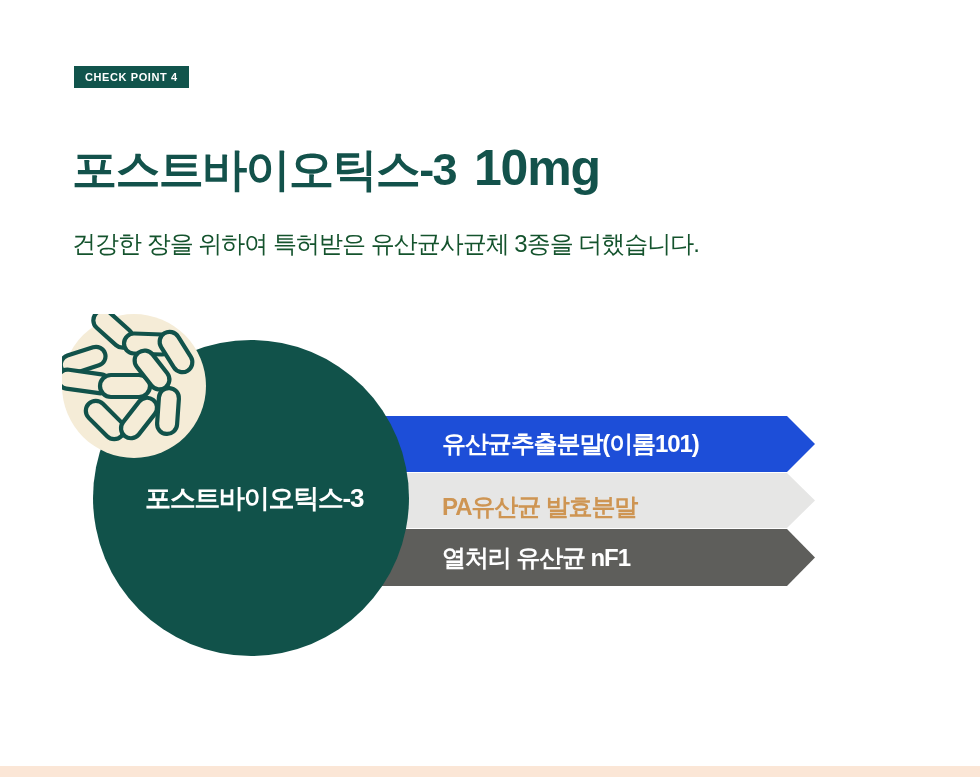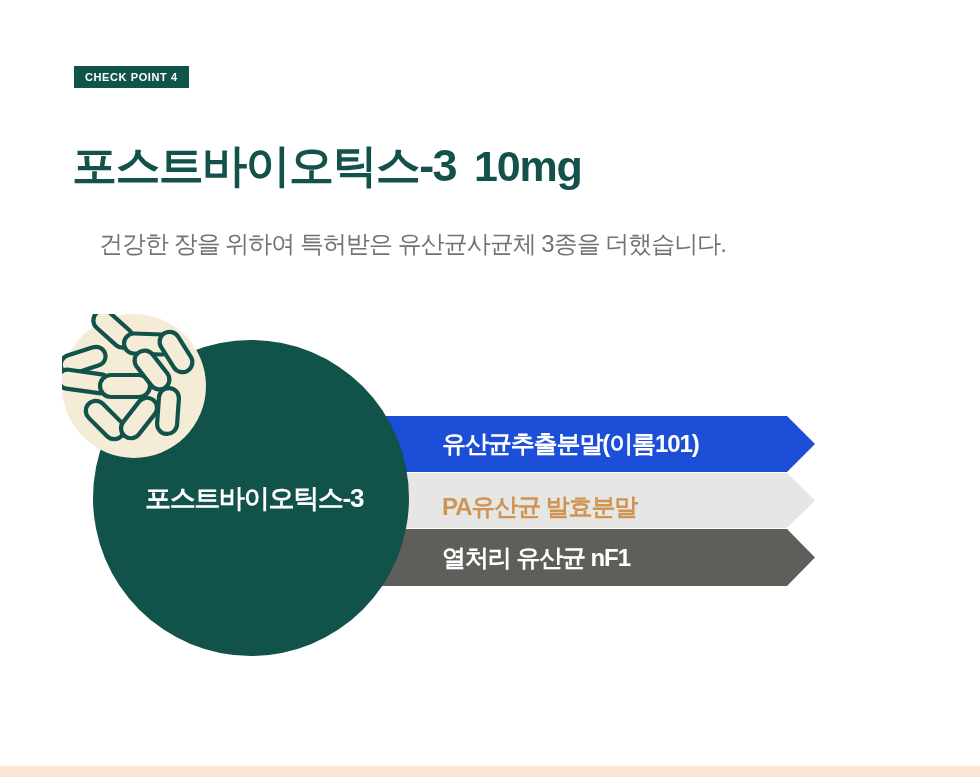--- a/index.html
+++ b/index.html
@@ -47,37 +47,36 @@
     white-space: nowrap;
     color: #13524B;
   }
   .headline .h-main {
     font-size: 45px;
     font-weight: bold;
     letter-spacing: -1.6px;
     line-height: 1;
   }
   .headline .h-dose {
-    font-size: 43px;
+    font-size: 50px;
     font-weight: bold;
     letter-spacing: -1.2px;
     line-height: 1;
     margin-left: 18px;
   }
 
   
   .subtitle {
     position: absolute;
     left: 72px;
     top: 228px;
     font-size: 24px;
     letter-spacing: -1px;
-    color: #737373;
-    white-space: nowrap;
-    margin-left: 27px;
+    color: #14532d;
+    white-space: nowrap;
   }
 
   
   .bands {
     position: absolute;
     left: 325px;
     top: 416px;
   }
   .band {
     position: relative;

